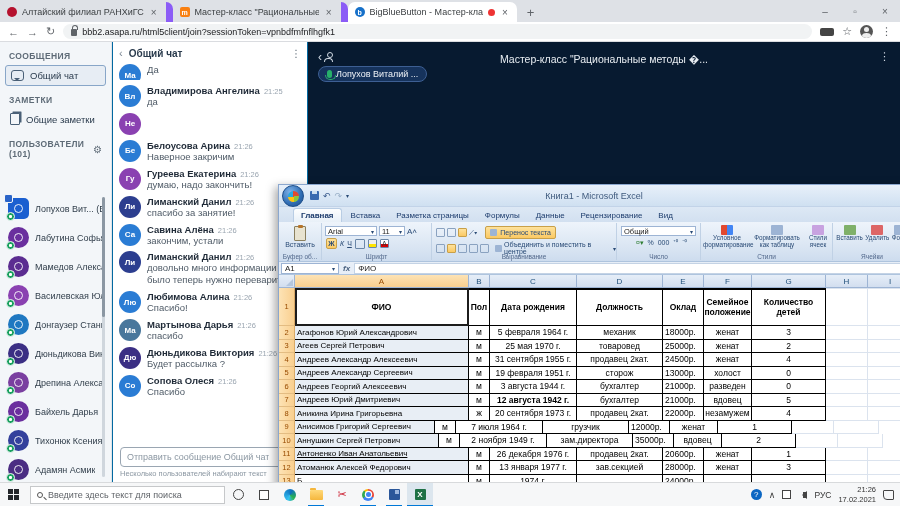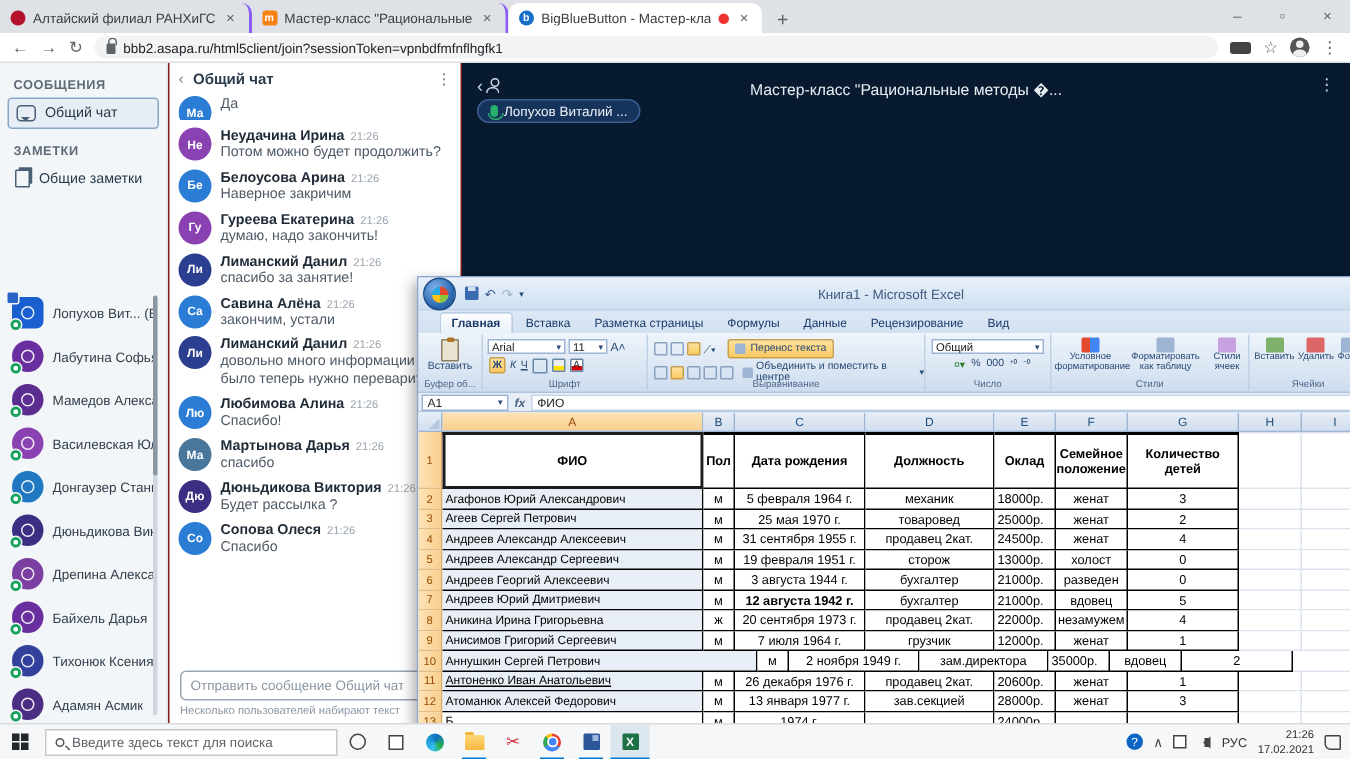--- a/index.html
+++ b/index.html
@@ -1,39 +1,39 @@
 <!DOCTYPE html>
 <html><head>
 <meta charset="utf-8">
 <style>
   *{margin:0;padding:0;box-sizing:border-box;}
   html,body{width:900px;height:506px;overflow:hidden;font-family:"Liberation Sans",sans-serif;background:#fff;}
   
   #tabstrip{position:absolute;left:0;top:0;width:900px;height:22px;background:#dee1e6;display:flex;align-items:flex-end;}
   .tab{height:20px;display:flex;align-items:center;gap:5px;padding:0 7px;max-width:175px;min-width:150px;border-radius:7px 7px 0 0;font-size:9px;color:#3c4043;position:relative;}
   .tab.active{background:#fff;}
-  .tab:not(.active){border-right:2px solid #8b5cf6;}
+  .tab:not(.active){border-right:7px solid #8b5cf6;}
   .tab .ttl{white-space:nowrap;overflow:hidden;flex:1;}
   .tab .closex{font-size:10px;color:#5f6368;padding:0 2px;}
   .fav{width:10px;height:10px;border-radius:2px;flex:none;display:flex;align-items:center;justify-content:center;font-size:7px;color:#fff;font-weight:bold;}
   .recdot{width:7px;height:7px;border-radius:50%;background:#e33;flex:none;}
   .newtab{font-size:13px;color:#5f6368;padding:0 10px 2px;}
   #winctl{position:absolute;right:0;top:0;height:22px;display:flex;align-items:center;gap:0;}
   #winctl span{width:30px;text-align:center;font-size:10px;color:#5f6368;}
   #urlbar{position:absolute;left:0;top:22px;width:900px;height:20px;background:#fff;border-bottom:1px solid #dadce0;display:flex;align-items:center;padding:0 8px;gap:8px;}
   .navico{color:#5f6368;font-size:11px;}
   #omnibox{flex:1;height:15px;background:#f1f3f4;border-radius:8px;display:flex;align-items:center;padding:0 8px;gap:5px;font-size:9px;color:#202124;}
   .padlock{width:6px;height:7px;position:relative;background:#5f6368;border-radius:1px;margin-top:2px;}
   .padlock:before{content:"";position:absolute;left:1px;top:-4px;width:4px;height:4px;border:1px solid #5f6368;border-bottom:none;border-radius:3px 3px 0 0;}
   .extpill{width:14px;height:8px;background:#444;border-radius:2px;}
   .avatar-chrome{width:13px;height:13px;border-radius:50%;background:#555;position:relative;overflow:hidden;}
   .avatar-chrome:before{content:"";position:absolute;left:4px;top:2px;width:5px;height:5px;border-radius:50%;background:#eee;}
   .avatar-chrome:after{content:"";position:absolute;left:2px;top:8px;width:9px;height:6px;border-radius:50%;background:#eee;}
   
-  #bbb{position:absolute;left:0;top:42px;width:735px;height:440px;background:#7f1d1d;}
+  #bbb{position:absolute;left:0;top:42px;width:735px;height:440px;background:#0369a1;}
   #sidebar{position:absolute;left:0;top:0;width:112px;height:440px;background:#f3f6f9;border-right:1px solid #dfe4e9;}
   .sechead{font-size:8.5px;font-weight:bold;color:#5e6b77;letter-spacing:.4px;margin:9px 0 4px 9px;}
   .navitem{display:flex;align-items:center;gap:6px;margin:2px 5px;padding:4px 5px;border-radius:3px;font-size:9.5px;color:#2a3b4d;}
   .navitem.sel{background:#e7edf4;border:1px solid #88a6c8;}
   .chatbub{width:13px;height:11px;border:1.4px solid #4a6077;border-radius:3px;position:relative;}
   .chatbub:after{content:"";position:absolute;left:2px;bottom:-4px;border:3px solid transparent;border-top-color:#4a6077;}
   .noteico{width:10px;height:12px;border:1.3px solid #4a6077;border-radius:1px;position:relative;background:#f3f6f9;box-shadow:2px -2px 0 -0.5px #4a6077;}
   .usershead{display:flex;align-items:center;justify-content:space-between;margin:10px 9px 4px;}
   .gear{color:#5e6b77;font-size:10px;}
   #userlist{position:absolute;left:0;top:152px;width:104px;bottom:0;overflow:hidden;}
@@ -211,20 +211,24 @@
     <div class="sechead">СООБЩЕНИЯ</div>
     <div class="navitem sel">
       <span class="chatbub"></span>
       <span>Общий чат</span>
     </div>
     <div class="sechead">ЗАМЕТКИ</div>
     <div class="navitem">
       <span class="noteico"></span>
       <span>Общие заметки</span>
     </div>
+    <div class="usershead">
+      <span class="sechead" style="margin:0">ПОЛЬЗОВАТЕЛИ (101)</span>
+      <span class="gear">⚙</span>
+    </div>
     <div id="userlist">
         <div class="uitem">
           <span class="uav square" style="background: rgb(26, 95, 208);">
             <span class="ring"></span>
             <span class="presb"></span>
             <span class="lockb">
               <i></i>
             </span>
           </span>
           <span class="uname">Лопухов Вит... (Вы)</span>
@@ -323,25 +327,28 @@
       <span class="kebab">⋮</span>
     </div>
     <div id="msglist">
         <div class="msg clipped">
           <span class="mav" style="background: rgb(42, 124, 212);">Ма</span>
           <div class="mbody">
             <div class="mtext">Да</div>
           </div>
         </div>
         <div class="msg">
+          <span class="mav" style="background: rgb(42, 124, 212);">Вл</span>
+          <div class="mbody">
+            <div class="mname">Владимирова Ангелина<span class="mtime">21:25</span></div>
+            <div class="mtext">да</div>
+          </div>
+        </div>
+        <div class="msg">
           <span class="mav" style="background: rgb(138, 65, 177);">Не</span>
-          <div class="mbody">
-            <div class="mname">Неудачина Ирина<span class="mtime">21:26</span></div>
-            <div class="mtext">Потом можно будет продолжить?</div>
-          </div>
         </div>
         <div class="msg">
           <span class="mav" style="background: rgb(42, 124, 212);">Бе</span>
           <div class="mbody">
             <div class="mname">Белоусова Арина<span class="mtime">21:26</span></div>
             <div class="mtext">Наверное закричим</div>
           </div>
         </div>
         <div class="msg">
           <span class="mav" style="background: rgb(138, 65, 177);">Гу</span>
@@ -665,33 +672,33 @@
           <div class="cell" style="width: 87px; height: 13.5px;">20 сентября 1973 г.</div>
           <div class="cell" style="width: 86px; height: 13.5px;">продавец 2кат.</div>
           <div class="cell left" style="width: 41px; height: 13.5px;">22000р.</div>
           <div class="cell" style="width: 48px; height: 13.5px;">незамужем</div>
           <div class="cell" style="width: 74px; height: 13.5px;">4</div>
           <div class="cell plain" style="width: 42px; height: 13.5px;"></div>
           <div class="cell plain" style="width: 45px; height: 13.5px;"></div>
         </div>
         <div class="xrow" style="height: 13.5px;">
           <div class="rh">9</div>
-          <div class="cell left asel" style="width: 174px; height: 13.5px; font-size: 8px;">Анисимов Григорий Сергеевич</div>
+          <div class="cell left asel" style="width: 140px; height: 13.5px; font-size: 8px;">Анисимов Григорий Сергеевич</div>
           <div class="cell" style="width: 21px; height: 13.5px;">м</div>
           <div class="cell" style="width: 87px; height: 13.5px;">7 июля 1964 г.</div>
           <div class="cell" style="width: 86px; height: 13.5px;">грузчик</div>
           <div class="cell left" style="width: 41px; height: 13.5px;">12000р.</div>
           <div class="cell" style="width: 48px; height: 13.5px;">женат</div>
           <div class="cell" style="width: 74px; height: 13.5px;">1</div>
           <div class="cell plain" style="width: 42px; height: 13.5px;"></div>
           <div class="cell plain" style="width: 45px; height: 13.5px;"></div>
         </div>
         <div class="xrow" style="height: 13.5px;">
           <div class="rh">10</div>
-          <div class="cell left asel" style="width: 210px; height: 13.5px; font-size: 8px;">Аннушкин Сергей Петрович</div>
+          <div class="cell left asel" style="width: 144px; height: 13.5px; font-size: 8px;">Аннушкин Сергей Петрович</div>
           <div class="cell" style="width: 21px; height: 13.5px;">м</div>
           <div class="cell" style="width: 87px; height: 13.5px;">2 ноября 1949 г.</div>
           <div class="cell" style="width: 86px; height: 13.5px;">зам.директора</div>
           <div class="cell left" style="width: 41px; height: 13.5px;">35000р.</div>
           <div class="cell" style="width: 48px; height: 13.5px;">вдовец</div>
           <div class="cell" style="width: 74px; height: 13.5px;">2</div>
           <div class="cell plain" style="width: 42px; height: 13.5px;"></div>
           <div class="cell plain" style="width: 45px; height: 13.5px;"></div>
         </div>
         <div class="xrow" style="height: 13.5px;">

